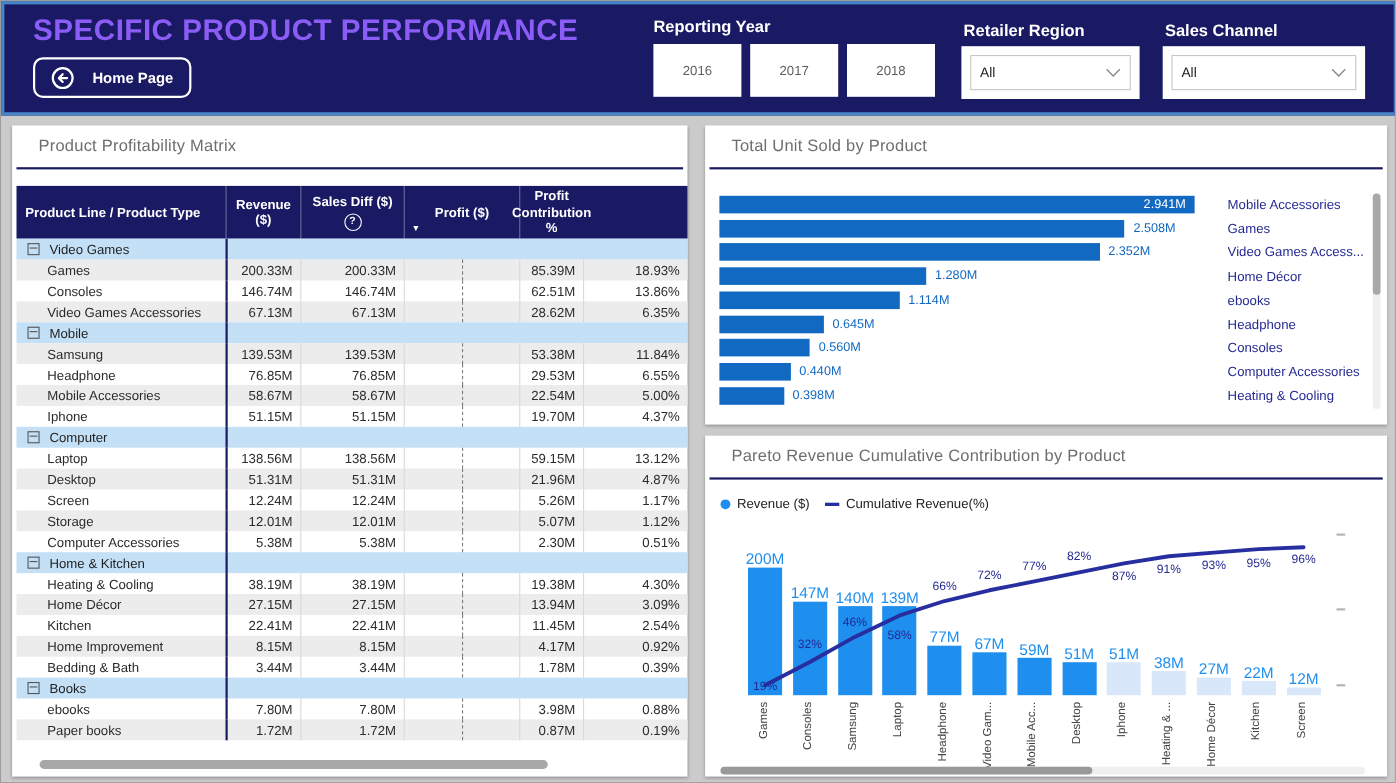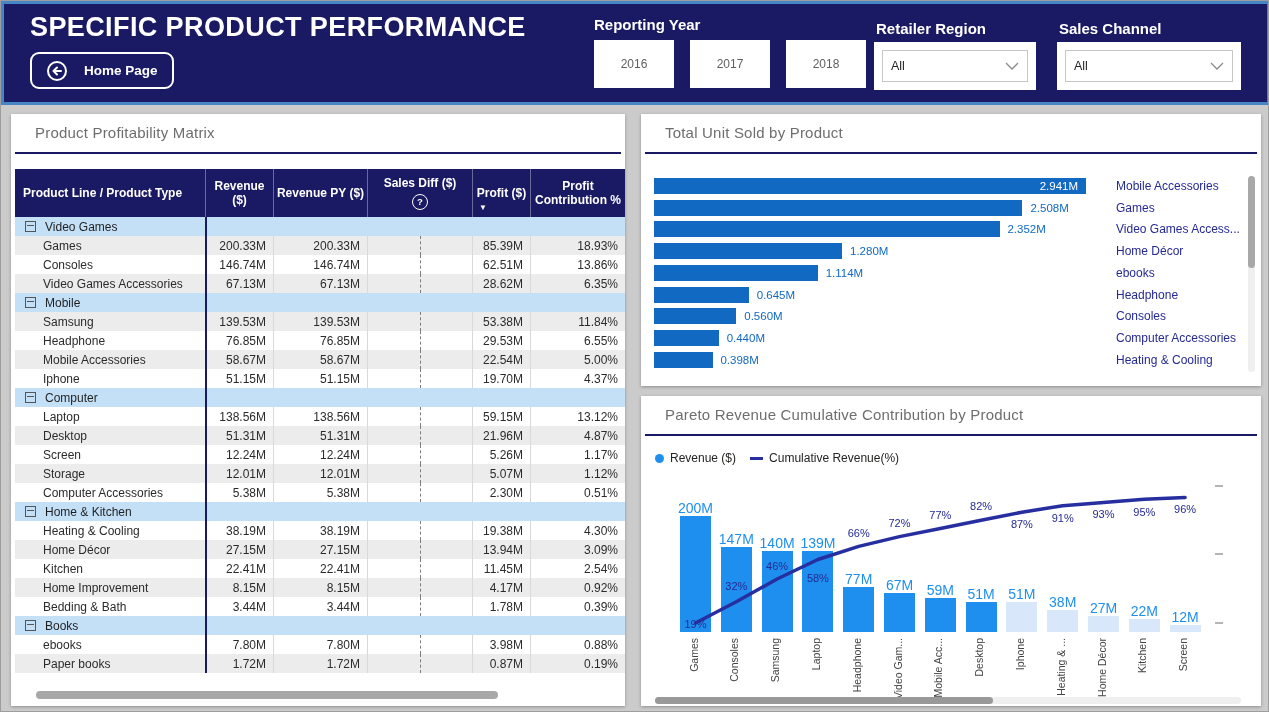--- a/index.html
+++ b/index.html
@@ -1,25 +1,25 @@
 <!DOCTYPE html>
 <html><head>
 <meta charset="utf-8">
 <style>
   html,body{margin:0;padding:0;background:#fff;font-family:"Liberation Sans",sans-serif;}
   .page{position:relative;width:1269px;height:712px;background:#CBCBCB;overflow:hidden;border:1px solid #9E9E9E;box-sizing:border-box;}
 
   
   .hdr{position:absolute;left:0;top:0;width:1269px;height:104px;background:#1A1A64;border:3px solid #4786C6;box-sizing:border-box;}
-  .hdr-title{position:absolute;left:26px;top:8px;color:#ffffff;font-size:27px;font-weight:bold;letter-spacing:.4px;}
+  .hdr-title{position:absolute;left:26px;top:8px;color:#8b5cf6;font-size:27px;font-weight:bold;letter-spacing:.4px;}
   .home-btn{position:absolute;left:26px;top:48px;height:37px;display:inline-flex;align-items:center;gap:16px;
     padding:0 14px;background:transparent;border:2px solid #fff;border-radius:9px;color:#fff;
     font-size:13.5px;font-weight:bold;cursor:pointer;font-family:inherit;}
   .slabel{position:absolute;color:#fff;font-size:15px;font-weight:bold;}
-  .years{position:absolute;left:590px;top:36px;display:flex;gap:16px;}
+  .years{position:absolute;left:590px;top:36px;display:flex;gap:8px;}
   .ybtn{width:80px;height:48px;background:#fff;border:none;color:#5F5F5F;font-size:12px;font-family:inherit;cursor:pointer;}
   .dd{position:absolute;height:48px;background:#fff;cursor:pointer;}
   .ddbox{position:absolute;left:8px;right:8px;top:8px;height:30px;border:1px solid #C6C6C6;display:flex;align-items:center;
     justify-content:space-between;padding:0 8px;font-size:12.5px;color:#252423;}
 
   
   .panel{position:absolute;background:#fff;box-shadow:0 1px 3px rgba(0,0,0,.3);}
   .matrix-panel{left:10px;top:113px;width:614px;height:592px;}
   .unit-panel{left:640px;top:113px;width:620px;height:272px;}
   .pareto-panel{left:640px;top:395px;width:620px;height:310px;}
@@ -121,21 +121,20 @@
       </div>
     </div>
   </div>
 
   <div class="panel matrix-panel">
     <div class="ptitle">Product Profitability Matrix</div>
     <div class="punder"></div>
     <div class="mhead">
       <div class="hc first">Product Line / Product Type</div>
       <div class="hc">Revenue ($)</div>
-      <div class="hc">Revenue PY ($)</div>
       <div class="hc">
         <span>Sales Diff ($)</span>
         <span class="qicon">?</span>
       </div>
       <div class="hc">
         <span>Profit ($)</span>
         <span class="sort">▼</span>
       </div>
       <div class="hc">Profit Contribution %</div>
     </div>

